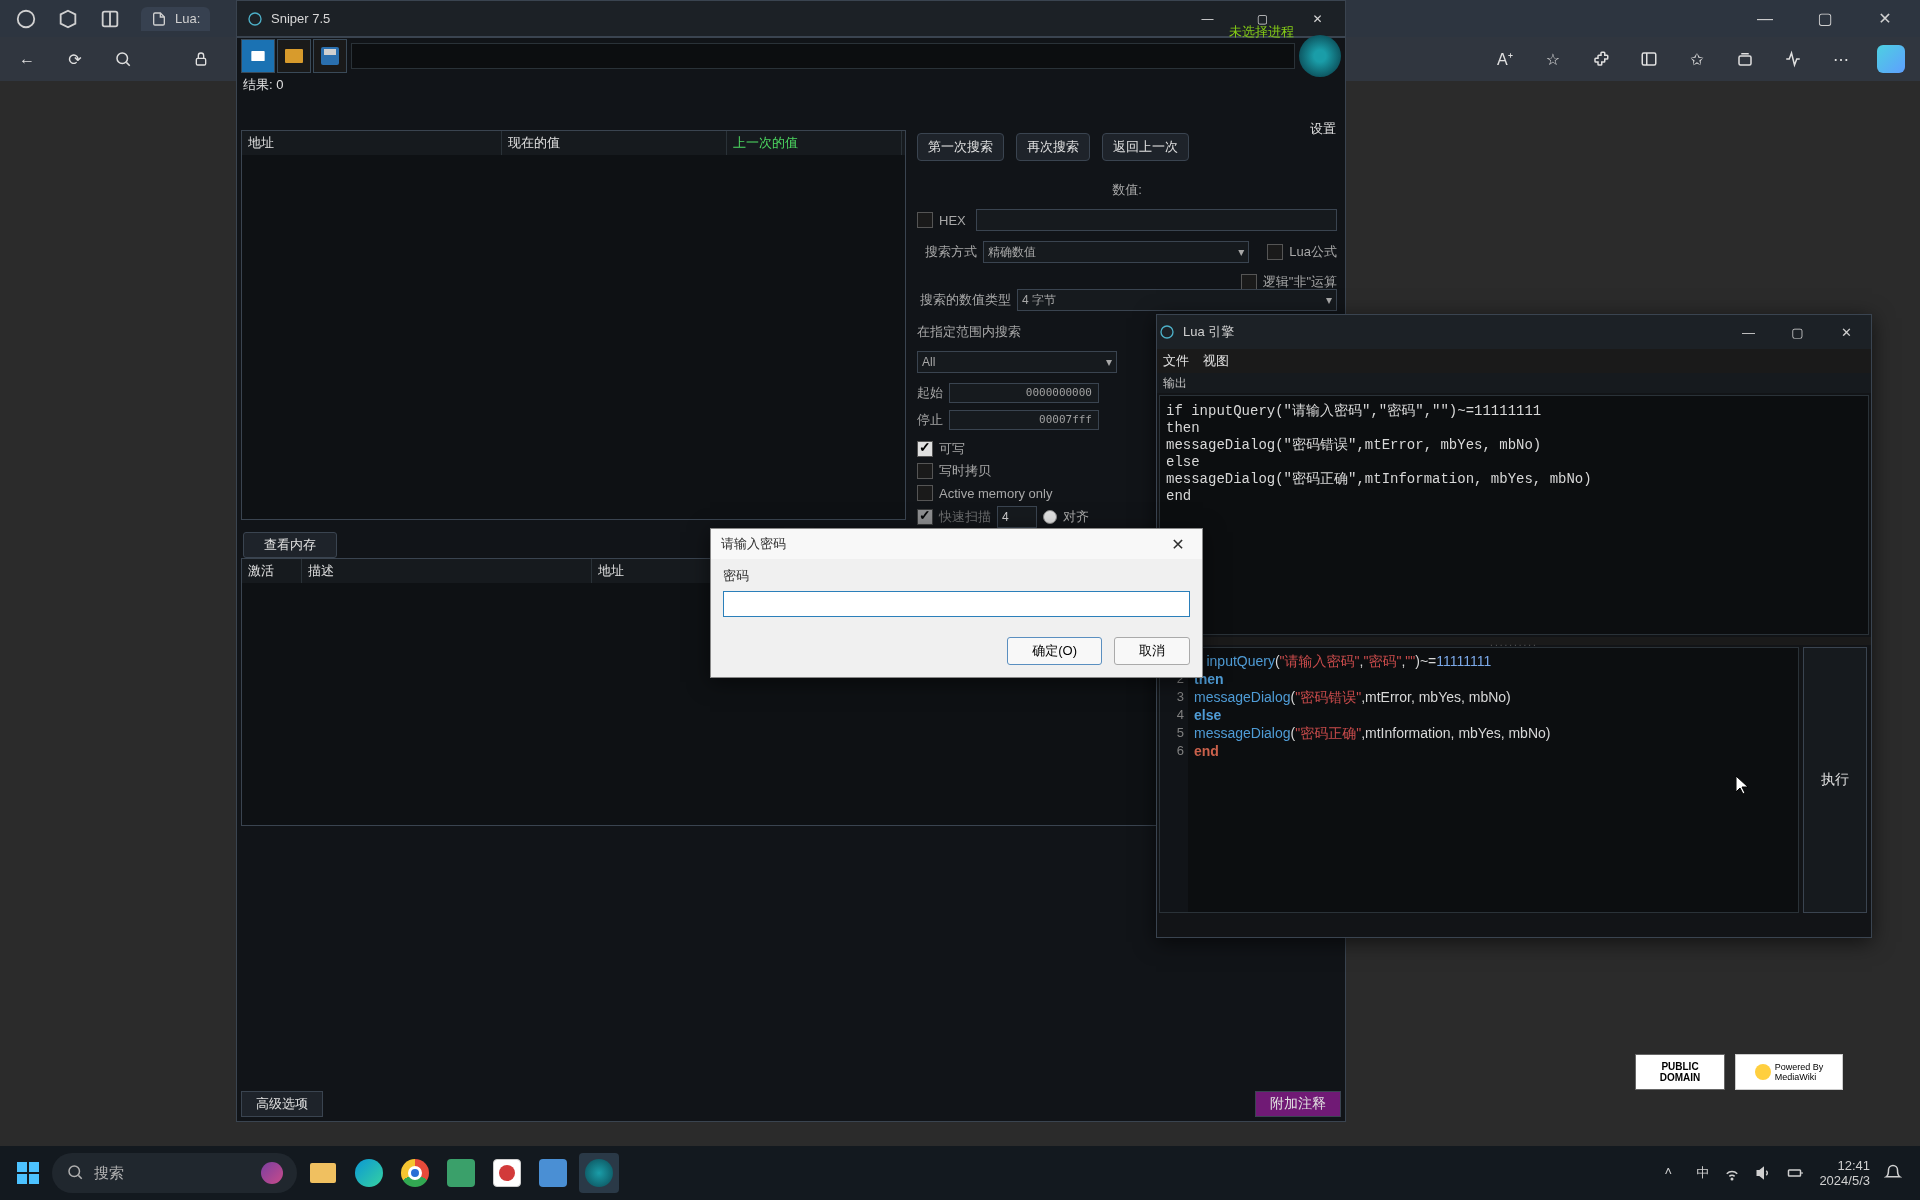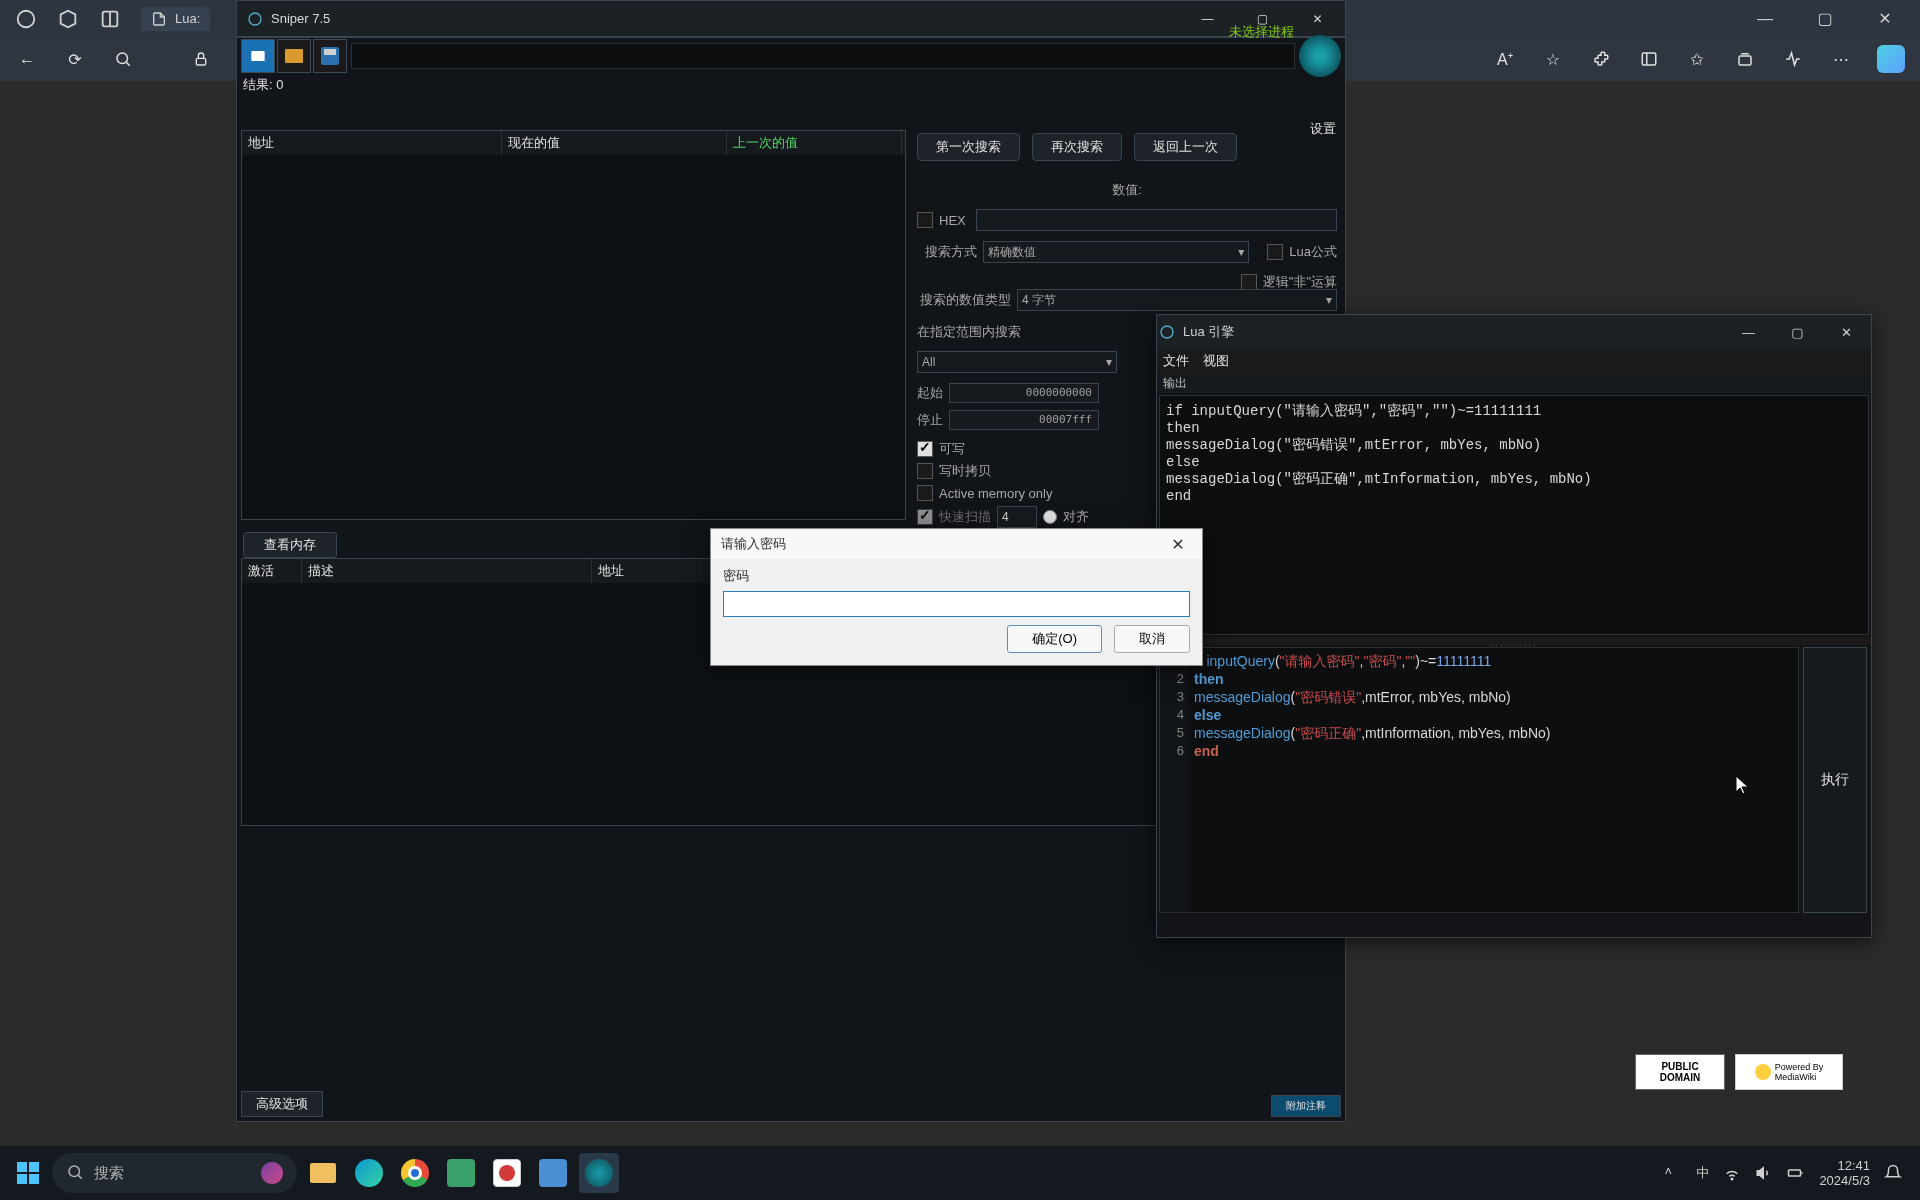--- a/index.html
+++ b/index.html
@@ -45,21 +45,21 @@
 
 .results-table { position: absolute; left: 4px; top: 92px; width: 665px; height: 390px; border: 1px solid #3a4450; background: #0e1114; }
 .rt-head { display: flex; height: 24px; background: #161a1e; }
 .rt-col { padding: 3px 6px; font-size: 13px; color: #e0e0e0; border-right: 1px solid #2a3238; }
 .rt-col.addr { width: 260px; }
 .rt-col.curr { width: 225px; }
 .rt-col.prev { width: 175px; color: #4dd861; }
 
 .search-panel { position: absolute; left: 680px; top: 95px; width: 420px; }
 .sp-buttons { display: flex; gap: 12px; }
-.sp-btn { padding: 4px 18px; font-size: 13px; color: #e0e0e0; background: #1e232a; border: 1px solid #3a4450; border-radius: 4px; text-align: right; }
+.sp-btn { padding: 4px 10px; font-size: 13px; color: #e0e0e0; background: #1e232a; border: 1px solid #3a4450; border-radius: 4px; text-align: right; }
 .sp-row { display: flex; align-items: center; gap: 6px; margin-top: 10px; font-size: 13px; color: #a8a8a8; }
 .sp-label { min-width: 60px; text-align: right; }
 .sp-check { width: 16px; height: 16px; border: 1px solid #555; background: #1a1a1a; display: inline-block; }
 .sp-check.on { background: #e0e0e0; position: relative; }
 .sp-check.on::after { content: "✓"; position: absolute; top: -3px; left: 1px; color: #000; font-size: 14px; font-weight: bold; }
 .sp-input { flex: 1; height: 22px; background: #161a1e; border: 1px solid #3a4450; }
 .sp-select { flex: 1; height: 22px; background: #161a1e; border: 1px solid #3a4450; color: #a8a8a8; padding: 2px 4px; font-size: 12px; display: flex; align-items: center; justify-content: space-between; }
 .sp-radio { width: 14px; height: 14px; border-radius: 50%; border: 1px solid #888; background: #e0e0e0; display: inline-block; }
 .sp-range-label { font-size: 13px; color: #a8a8a8; }
 .small-input { width: 150px; height: 20px; background: #161a1e; border: 1px solid #3a4450; color: #a0a0a0; font-size: 11px; font-family: monospace; text-align: right; padding-right: 6px; line-height: 18px; }
@@ -73,21 +73,21 @@
 .addr-table { position: absolute; left: 4px; top: 520px; width: 1098px; height: 268px; border: 1px solid #3a4450; background: #0e1114; }
 .at-head { display: flex; height: 24px; background: #161a1e; }
 .at-col { padding: 3px 6px; font-size: 13px; color: #e0e0e0; border-right: 1px solid #2a3238; }
 .at-active { width: 60px; }
 .at-desc { width: 290px; }
 .at-addr { width: 250px; }
 .at-type { width: 100px; }
 .at-value { flex: 1; }
 
 .adv-btn { position: absolute; left: 4px; bottom: 4px; padding: 3px 14px; font-size: 13px; color: #e0e0e0; background: #1e232a; border: 1px solid #3a4450; }
-.comment-btn { position: absolute; right: 4px; bottom: 4px; padding: 3px 14px; font-size: 10px; color: #e0e0e0; background: #0c4a6e; border: 1px solid #3a4450; }
+.comment-btn { position: absolute; right: 4px; bottom: 4px; padding: 3px 14px; font-size: 14px; color: #e0e0e0; background: #701a75; border: 1px solid #3a4450; }
 
 
 .lua-window { position: absolute; left: 1156px; top: 314px; width: 716px; height: 624px; background: #121417; border: 1px solid #3a4450; box-shadow: 0 4px 20px rgba(0,0,0,0.6); }
 .lua-title { height: 34px; background: #1c2126; display: flex; align-items: center; padding: 0 2px; color: #d0d0d0; font-size: 13px; gap: 8px; }
 .lua-title-icon { width: 16px; height: 16px; color: #4db0c8; }
 .lua-wctrls { margin-left: auto; display: flex; gap: 4px; }
 .lwc { width: 45px; height: 30px; display: flex; align-items: center; justify-content: center; color: #d0d0d0; font-size: 13px; }
 .lua-menubar { height: 24px; background: #1a1a1a; display: flex; align-items: center; padding: 0 6px; gap: 14px; font-size: 13px; color: #e0e0e0; }
 .lua-out-label { height: 20px; background: #161a1e; padding: 2px 6px; font-size: 12px; color: #c0c0c0; }
 .lua-output { height: 240px; background: #0c0e10; border: 1px solid #2a3238; margin: 2px; padding: 6px; font-family: "Consolas","Courier New",monospace; font-size: 14px; color: #d8d8d8; white-space: pre; overflow: hidden; }
@@ -107,21 +107,21 @@
 .tok-end { color: #c9604b; font-weight: bold; }
 .exec-btn { width: 64px; margin: 2px 4px 2px 2px; background: #161a1e; border: 1px solid #3a4450; display: flex; align-items: center; justify-content: center; color: #e0e0e0; font-size: 14px; }
 
 
 .pw-dialog { position: absolute; left: 710px; top: 528px; width: 493px; background: #f0f0f0; border: 1px solid #888; box-shadow: 0 4px 20px rgba(0,0,0,0.5); z-index: 100; }
 .pw-title { height: 30px; background: #f8f8f8; display: flex; align-items: center; padding: 0 10px; font-size: 13px; color: #303030; }
 .pw-close { margin-left: auto; width: 28px; text-align: center; font-size: 16px; cursor: pointer; }
 .pw-body { padding: 8px 12px 12px; }
 .pw-label { font-size: 13px; color: #303030; margin-bottom: 6px; }
 .pw-input { width: 100%; height: 26px; border: 1px solid #2b7fba; background: #fff; outline: none; padding: 0 4px; }
-.pw-btns { display: flex; justify-content: flex-end; gap: 12px; margin-top: 8px; }
+.pw-btns { display: flex; justify-content: flex-end; gap: 12px; margin-top: 20px; }
 .pw-btn { padding: 4px 24px; font-size: 13px; background: #f8f8f8; border: 1px solid #aaa; border-radius: 3px; }
 .pw-btn.primary { border: 1px solid #5a8fc0; }
 
 
 .pd-badge { position: absolute; right: 195px; bottom: 110px; width: 90px; height: 36px; background: #fff; border: 1px solid #666; display: flex; align-items: center; justify-content: center; font-size: 10px; font-weight: bold; }
 .mw-badge { position: absolute; right: 77px; bottom: 110px; width: 108px; height: 36px; background: #fff; border: 1px solid #ccc; display: flex; align-items: center; justify-content: center; font-size: 10px; }
 .mw-flower { width: 16px; height: 16px; background: #ffcf3f; border-radius: 50%; margin-right: 4px; }
 
 
 .taskbar { position: absolute; left: 0; right: 0; bottom: 0; height: 54px; background: #13191f; display: flex; align-items: center; padding: 16px 8px; }

